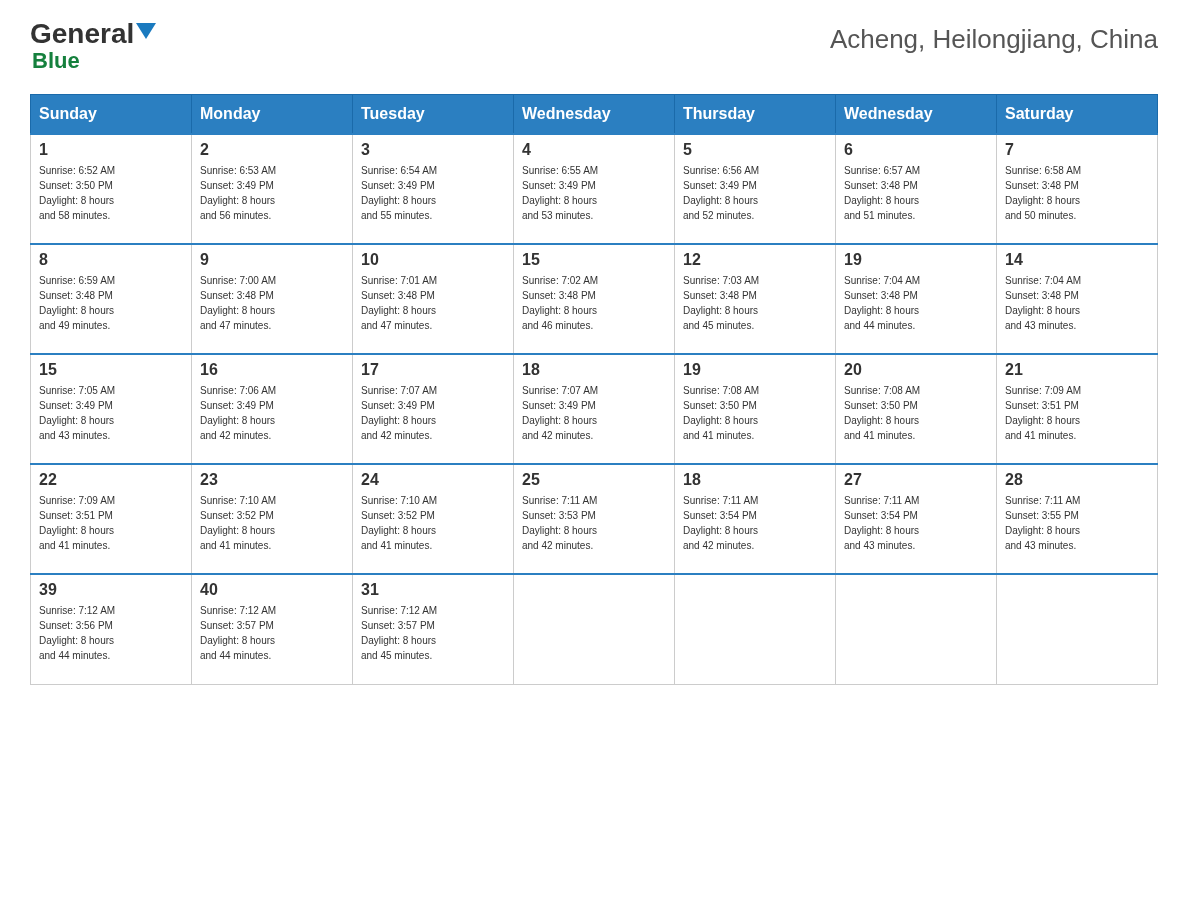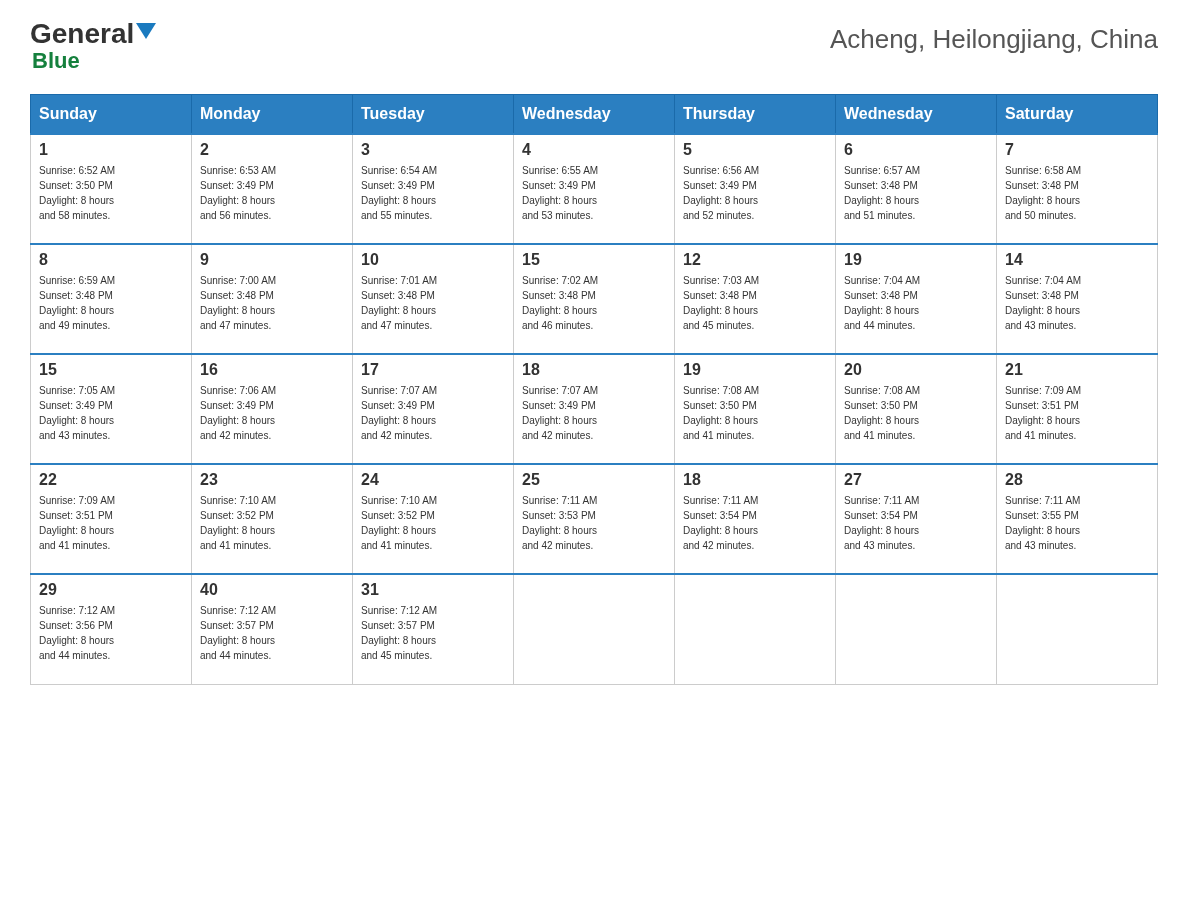--- a/index.html
+++ b/index.html
@@ -237,21 +237,21 @@
         <span class="day-number">27</span>
         <div class="day-info">Sunrise: 7:11 AM<br>Sunset: 3:54 PM<br>Daylight: 8 hours<br>and 43 minutes.</div>
       </td>
         <td>
         <span class="day-number">28</span>
         <div class="day-info">Sunrise: 7:11 AM<br>Sunset: 3:55 PM<br>Daylight: 8 hours<br>and 43 minutes.</div>
       </td>
       </tr>
       <tr class="week-row">
         <td>
-        <span class="day-number">29</span>
+        <span class="day-number">39</span>
         <div class="day-info">Sunrise: 7:12 AM<br>Sunset: 3:56 PM<br>Daylight: 8 hours<br>and 44 minutes.</div>
       </td>
         <td>
         <span class="day-number">40</span>
         <div class="day-info">Sunrise: 7:12 AM<br>Sunset: 3:57 PM<br>Daylight: 8 hours<br>and 44 minutes.</div>
       </td>
         <td>
         <span class="day-number">31</span>
         <div class="day-info">Sunrise: 7:12 AM<br>Sunset: 3:57 PM<br>Daylight: 8 hours<br>and 45 minutes.</div>
       </td>

